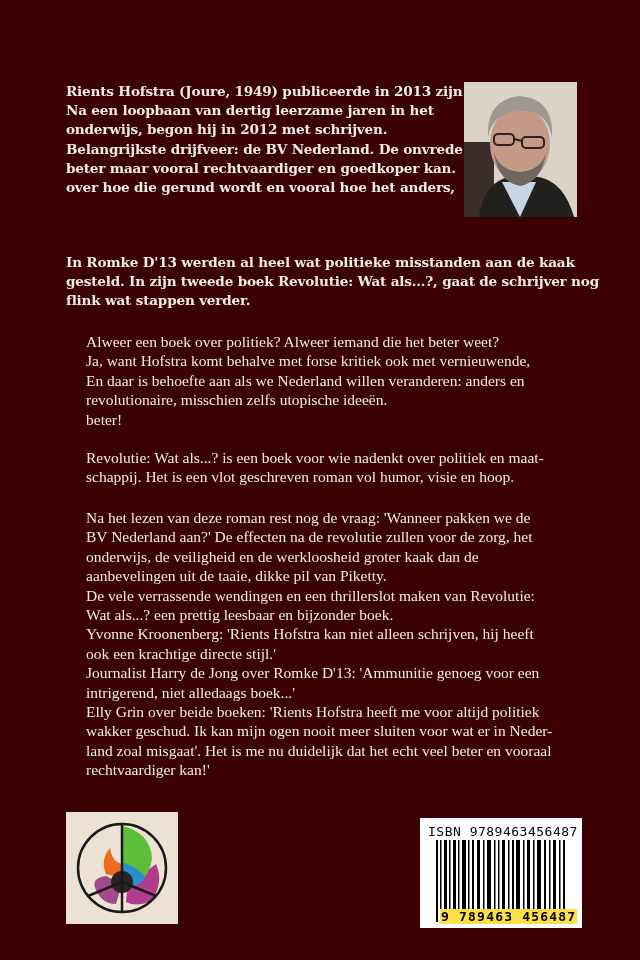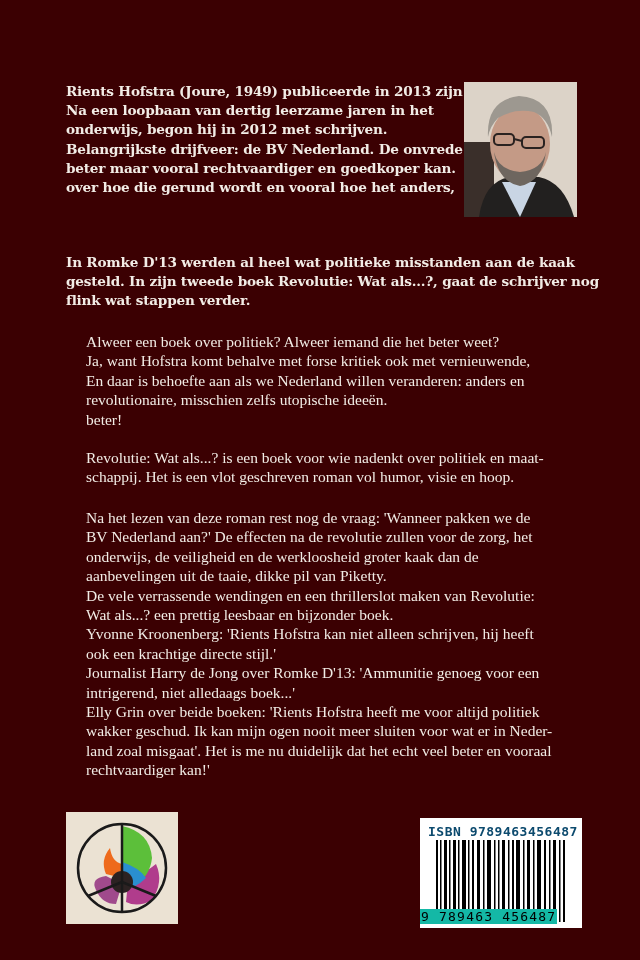--- a/index.html
+++ b/index.html
@@ -29,26 +29,26 @@
     .logo {
       position:absolute; left:66px; top:812px; width:112px; height:112px;
       background:#eae1d2;
     }
     .barcode {
       position:absolute; left:420px; top:818px; width:162px; height:110px;
       background:#ffffff;
     }
     .isn-top {
       position:absolute; left:8px; top:6px; font-family:"DejaVu Sans Mono", monospace;
-      font-size:13px; font-weight:bold; color:#0c4a6e; letter-spacing:0.5px;
+      font-size:13px; font-weight:normal; color:#000000; letter-spacing:0.5px;
     }
     .isn-bottom {
-      position:absolute; left:0; bottom:4px; font-family:"DejaVu Sans Mono", monospace;
-      font-size:13px; font-weight:normal; color:#000; letter-spacing:1.2px;
-      background:#14b8a6; padding:0 1px;
+      position:absolute; left:20px; bottom:4px; font-family:"DejaVu Sans Mono", monospace;
+      font-size:13px; font-weight:bold; color:#000; letter-spacing:1.2px;
+      background:#fde047; padding:0 1px;
     }
   </style>
 </head>
 <body>
 
 <div class="text bold" id="intro">
   <span class="line">Rients Hofstra (Joure, 1949) publiceerde in 2013 zijn</span>
   <span class="line">Na een loopbaan van dertig leerzame jaren in het</span>
   <span class="line">onderwijs, begon hij in 2012 met schrijven.</span>
   <span class="line">Belangrijkste drijfveer: de BV Nederland. De onvrede</span>

